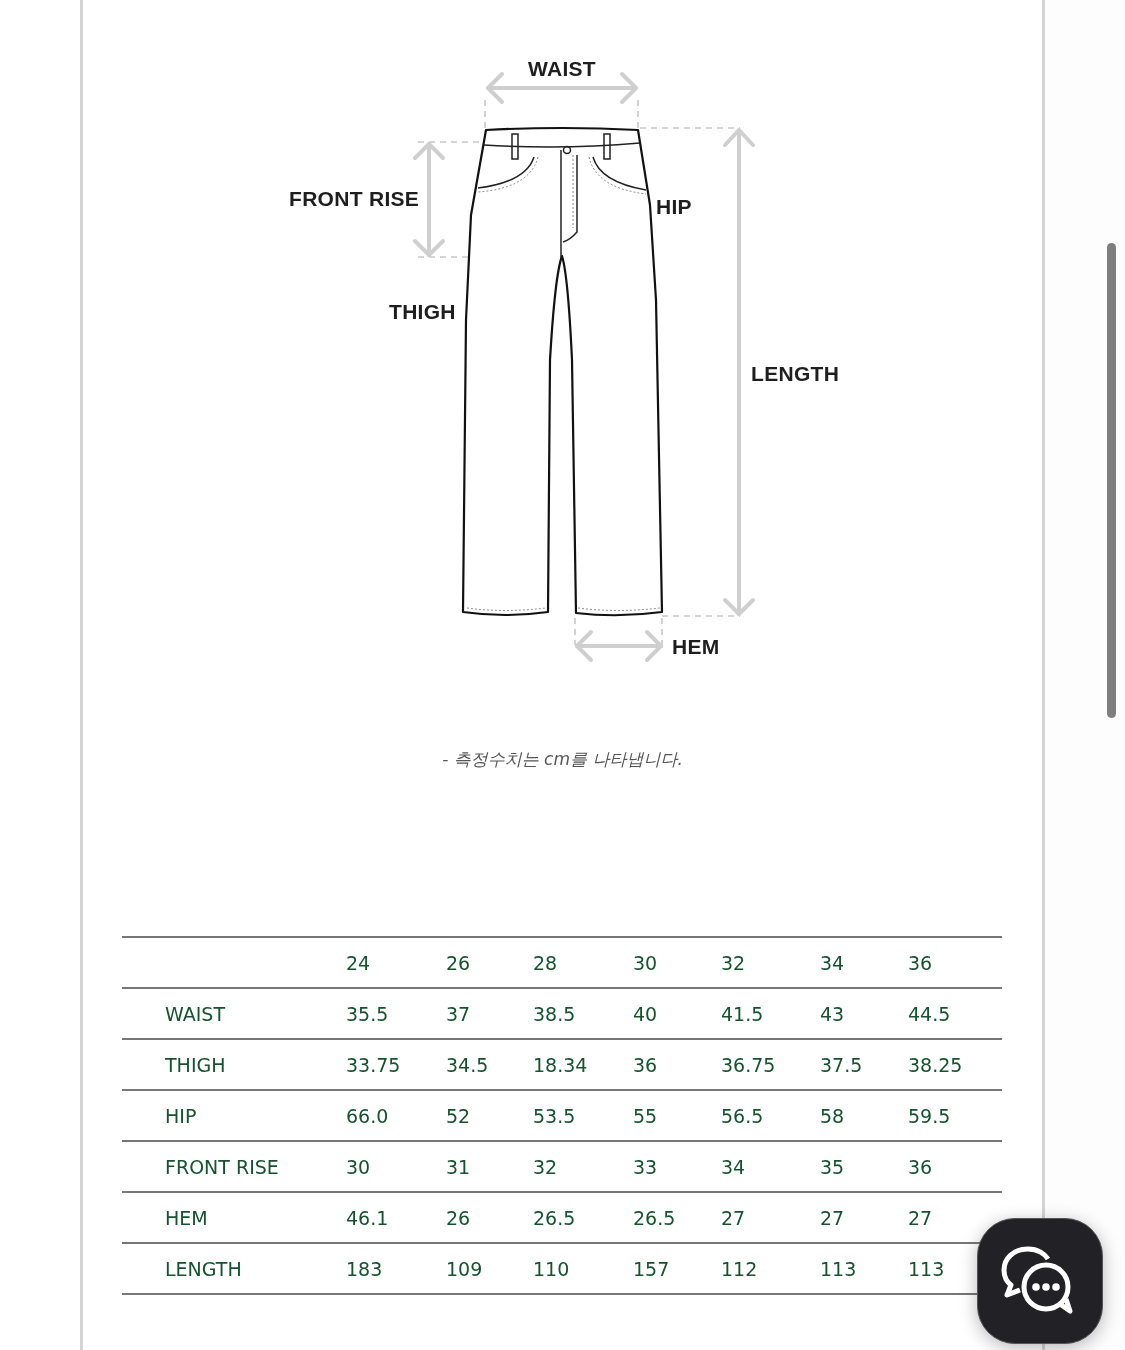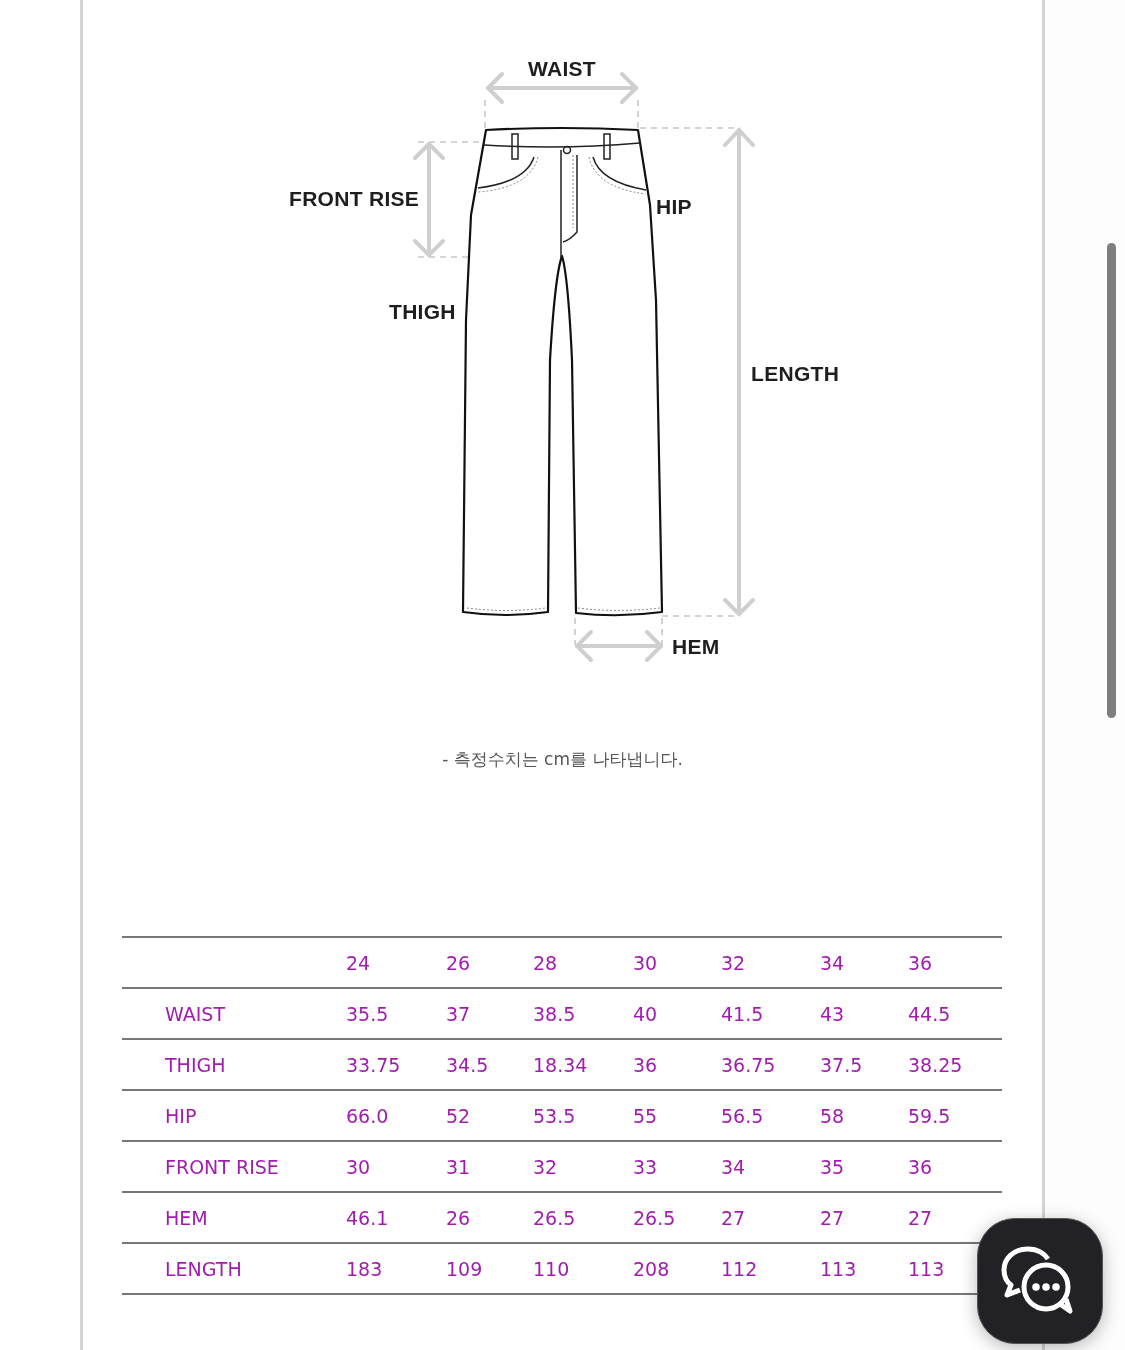--- a/index.html
+++ b/index.html
@@ -15,25 +15,25 @@
     background:#7e7e7e; border-radius:5px;
   }
   .diagram { position:absolute; left:0; top:0; width:1125px; height:700px; }
   .dlabel {
     position:absolute; font-family:"Liberation Sans", "DejaVu Sans", sans-serif;
     font-weight:bold; font-size:21px; color:#1e1e1e; letter-spacing:0.3px; white-space:nowrap;
   }
   .notes { position:absolute; left:0; top:742px; width:1125px; text-align:center; }
   .note-line {
     font-family:"DejaVu Sans", sans-serif; font-size:17px; color:#555;
-    line-height:35px; height:35px; padding-left:0;
+    line-height:35px; height:35px; padding-left:0;font-style:italic;
   }
   .size-table {
     position:absolute; left:122px; top:936px; width:880px;
-    border-collapse:collapse; font-family:"DejaVu Sans", sans-serif; font-size:19px; color:#a21caf;
+    border-collapse:collapse; font-family:"DejaVu Sans", sans-serif; font-size:19px; color:#14532d;
   }
   .size-table tr { height:51px; border-top:2px solid #777; }
   .size-table tr:last-child { border-bottom:2px solid #777; }
   .size-table td { padding:0; vertical-align:middle; }
   .size-table td.row-head { padding-left:43px; width:181px; }
   .chat-button {
     position:absolute; left:977px; top:1218px; width:124px; height:124px;
     background:#222226; border-radius:38px; border:1px solid #555;
     box-shadow:0 4px 18px rgba(0,0,0,0.28);
     display:flex; align-items:center; justify-content:center; cursor:pointer;
@@ -182,21 +182,21 @@
     <td>26.5</td>
     <td>27</td>
     <td>27</td>
     <td>27</td>
   </tr>
   <tr>
     <td class="row-head">LENGTH</td>
     <td>183</td>
     <td>109</td>
     <td>110</td>
-    <td>208</td>
+    <td>157</td>
     <td>112</td>
     <td>113</td>
     <td>113</td>
   </tr>
 </tbody>
   </table>
 
 <div class="chat-button">
   <svg width="84" height="76" viewBox="0 0 84 76">
     <g fill="none" stroke="#ffffff" stroke-width="5" stroke-linejoin="round">

